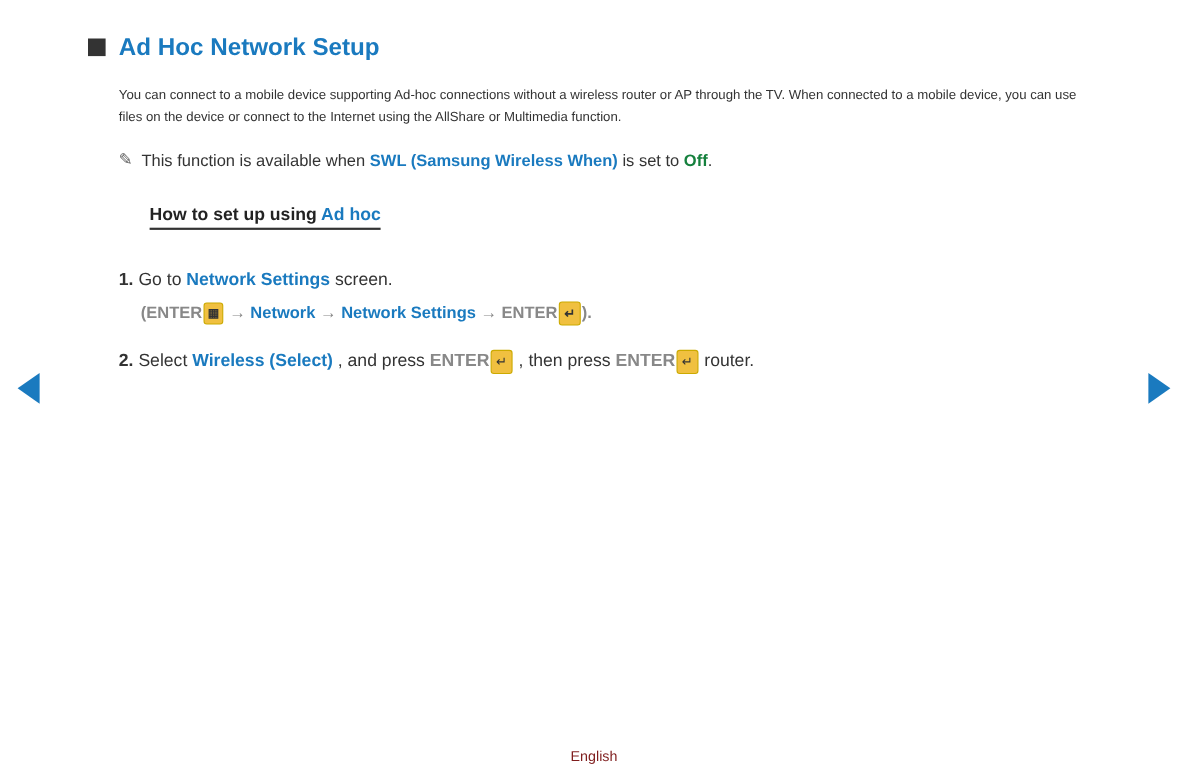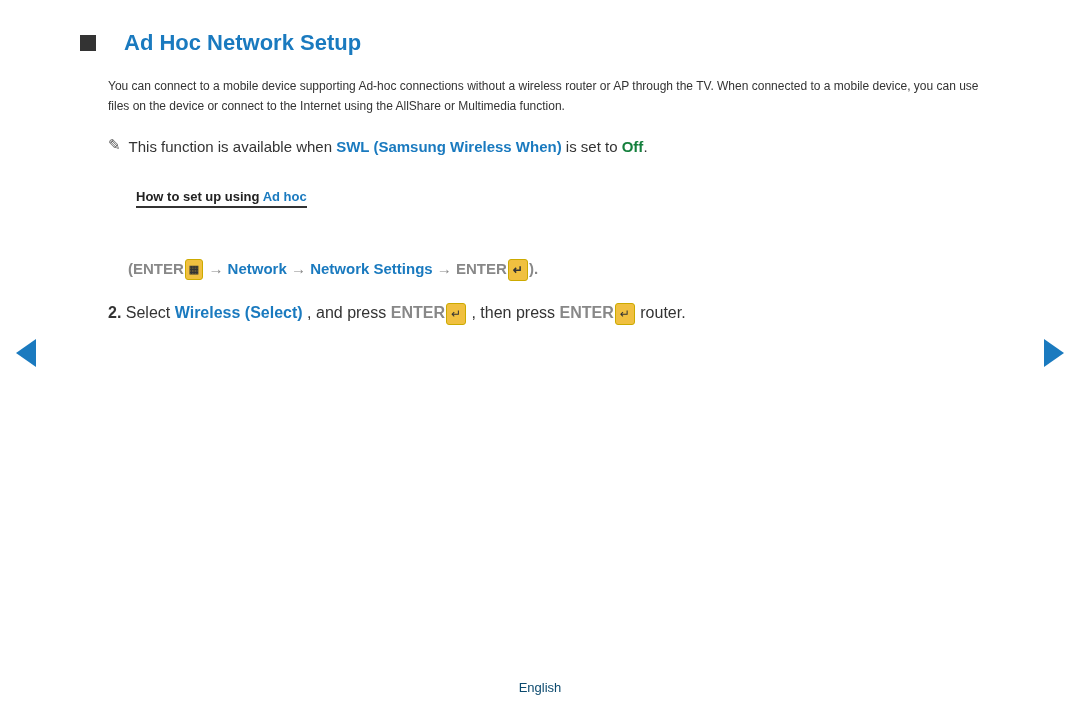--- a/index.html
+++ b/index.html
@@ -30,21 +30,21 @@
     .content-area {
       flex: 1;
       padding: 30px 80px 30px 80px;
       position: relative;
     }
 
     
     .title-row {
       display: flex;
       align-items: center;
-      gap: 28px;
+      gap: 12px;
       margin-bottom: 20px;
     }
 
     .title-square {
       width: 16px;
       height: 16px;
       background: #333333;
       flex-shrink: 0;
     }
 
@@ -90,24 +90,24 @@
       font-weight: bold;
     }
 
     .link-orange {
       color: #15803d;
       font-weight: bold;
     }
 
     
     .subheading {
-      font-size: 13px;
+      font-size: 16px;
       font-weight: bold;
       color: #222222;
-      margin-bottom: 32px;
+      margin-bottom: 16px;
       margin-left: 28px;
       border-bottom: 2px solid #333333;
       display: inline-block;
       padding-bottom: 2px;
       text-align: center;
     }
 
     .subheading-adhoc {
       color: #1a7abf;
       font-weight: bold;
@@ -216,21 +216,21 @@
       border-top: 14px solid transparent;
       border-bottom: 14px solid transparent;
       border-left: 20px solid #1a7abf;
     }
 
     
     .footer {
       text-align: center;
       padding: 10px;
       font-size: 13px;
-      color: #0c4a6e;
+      color: #7f1d1d;
     }
   </style>
 </head>
 <body>
 
 <div class="page-container">
 
   <div class="nav-arrow-left">
     <div class="arrow-shape-left"></div>
   </div>
@@ -261,20 +261,29 @@
     <div style="margin-left:28px; margin-bottom:16px;">
       <span class="subheading">
         <span>How to set up using</span>
         <span class="subheading-adhoc">Ad hoc</span>
       </span>
     </div>
 
     <div class="steps-container">
 
       <div class="step-item">
+        <div class="step-header">
+          <span class="step-number">1.</span>
+          <span> </span>
+          <span>Go to</span>
+          <span> </span>
+          <span class="link-blue">Network Settings</span>
+          <span> </span>
+          <span>screen.</span>
+        </div>
         <div class="step-sub">
           <span class="arrow-text">(ENTER</span><span class="menu-badge">▦</span><span class="arrow-text"> → </span><span class="link-blue">Network</span><span class="arrow-text"> → </span><span class="link-blue">Network Settings</span><span class="arrow-text"> → </span><span class="arrow-text">ENTER</span><span class="enter-badge">↵</span><span class="arrow-text">).</span>
         </div>
       </div>
 
       <div class="step-item">
         <div class="step-header">
           <span class="step-number">2.</span>
           <span> </span>
           <span>Select</span>

